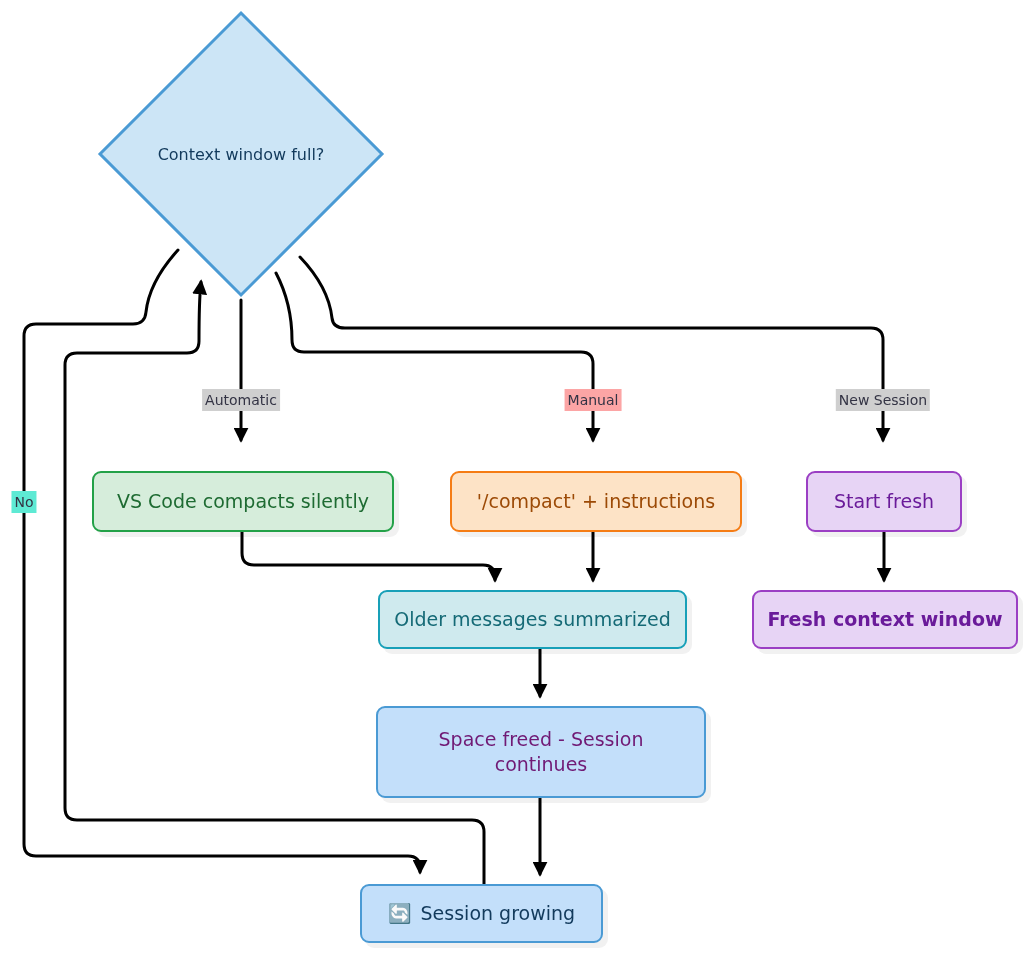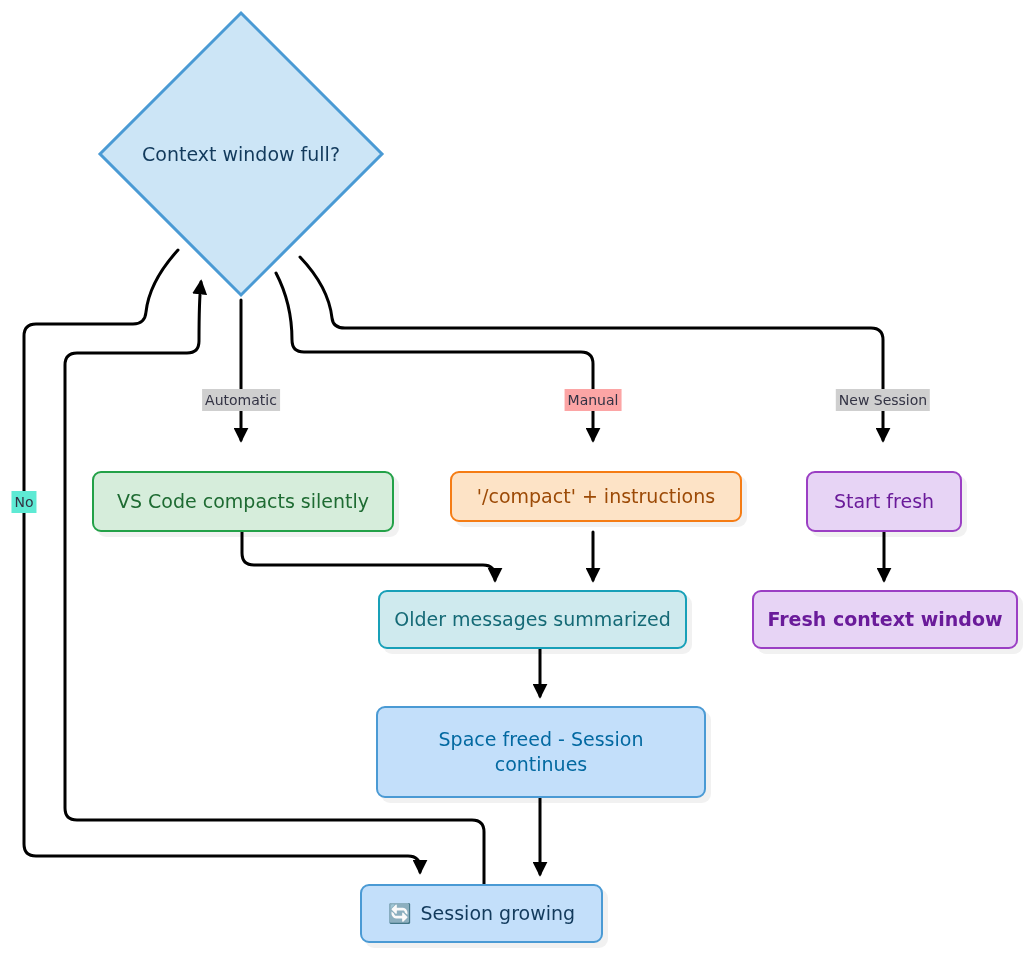--- a/index.html
+++ b/index.html
@@ -60,21 +60,21 @@
   }
   .diamond-text {
     position: absolute;
     left: 0;
     top: 0;
     width: 100%;
     height: 100%;
     display: flex;
     align-items: center;
     justify-content: center;
-    font-size: 19px;
+    font-size: 16px;
   }
   
   .edge-label {
     position: absolute;
     z-index: 4;
     background: #cfcfcf;
     color: #333344;
     font-size: 14px;
     line-height: 20px;
     padding: 1px 3px;
@@ -131,37 +131,37 @@
     </svg>
     <div class="diamond-text">
       <span class="lbl">Context window full?</span>
     </div>
   </div>
 
   <div class="node rect" id="node-auto" style="left: 92px; top: 471px; width: 302px; height: 61px; color: rgb(30, 107, 50); background: rgb(214, 237, 219); border-color: rgb(35, 161, 72);">
     <span class="lbl">VS Code compacts silently</span>
   </div>
 
-  <div class="node rect" id="node-manual" style="left: 450px; top: 471px; width: 292px; height: 51px; color: rgb(156, 74, 6); background: rgb(253, 227, 198); border-color: rgb(245, 124, 20);">
+  <div class="node rect" id="node-manual" style="left: 450px; top: 471px; width: 292px; height: 61px; color: rgb(156, 74, 6); background: rgb(253, 227, 198); border-color: rgb(245, 124, 20);">
     <span class="lbl">'/compact' + instructions</span>
   </div>
 
   <div class="node rect" id="node-startfresh" style="left: 806px; top: 471px; width: 156px; height: 61px; color: rgb(106, 27, 154); background: rgb(231, 212, 245); border-color: rgb(155, 63, 196);">
     <span class="lbl">Start fresh</span>
   </div>
 
   <div class="node rect" id="node-summarized" style="left: 378px; top: 590px; width: 309px; height: 59px; color: rgb(21, 106, 118); background: rgb(207, 234, 238); border-color: rgb(24, 160, 184);">
     <span class="lbl">Older messages summarized</span>
   </div>
 
   <div class="node rect" id="node-fresh" style="left: 752px; top: 590px; width: 266px; height: 59px; color: rgb(106, 27, 154); background: rgb(231, 212, 245); border-color: rgb(155, 63, 196); font-weight: bold;">
     <span class="lbl">Fresh context window</span>
   </div>
 
-  <div class="node rect" id="node-spacefreed" style="left: 376px; top: 706px; width: 330px; height: 92px; color: #0369a1; background: rgb(195, 223, 250); border-color: rgb(74, 154, 212);">
+  <div class="node rect" id="node-spacefreed" style="left: 376px; top: 706px; width: 330px; height: 92px; color: #701a75; background: rgb(195, 223, 250); border-color: rgb(74, 154, 212);">
     <span class="lbl">Space freed - Session
 continues</span>
   </div>
 
   <div class="node rect" id="node-growing" style="left: 360px; top: 884px; width: 243px; height: 59px; color: rgb(18, 58, 92); background: rgb(195, 223, 250); border-color: rgb(74, 154, 212);">
     <span class="node-icon">🔄</span>
     <span class="lbl">Session growing</span>
   </div>
 
   <div class="edge-label" id="edge-label-0" style="left: 24px; top: 502px; background: #5eead4;">No</div>

